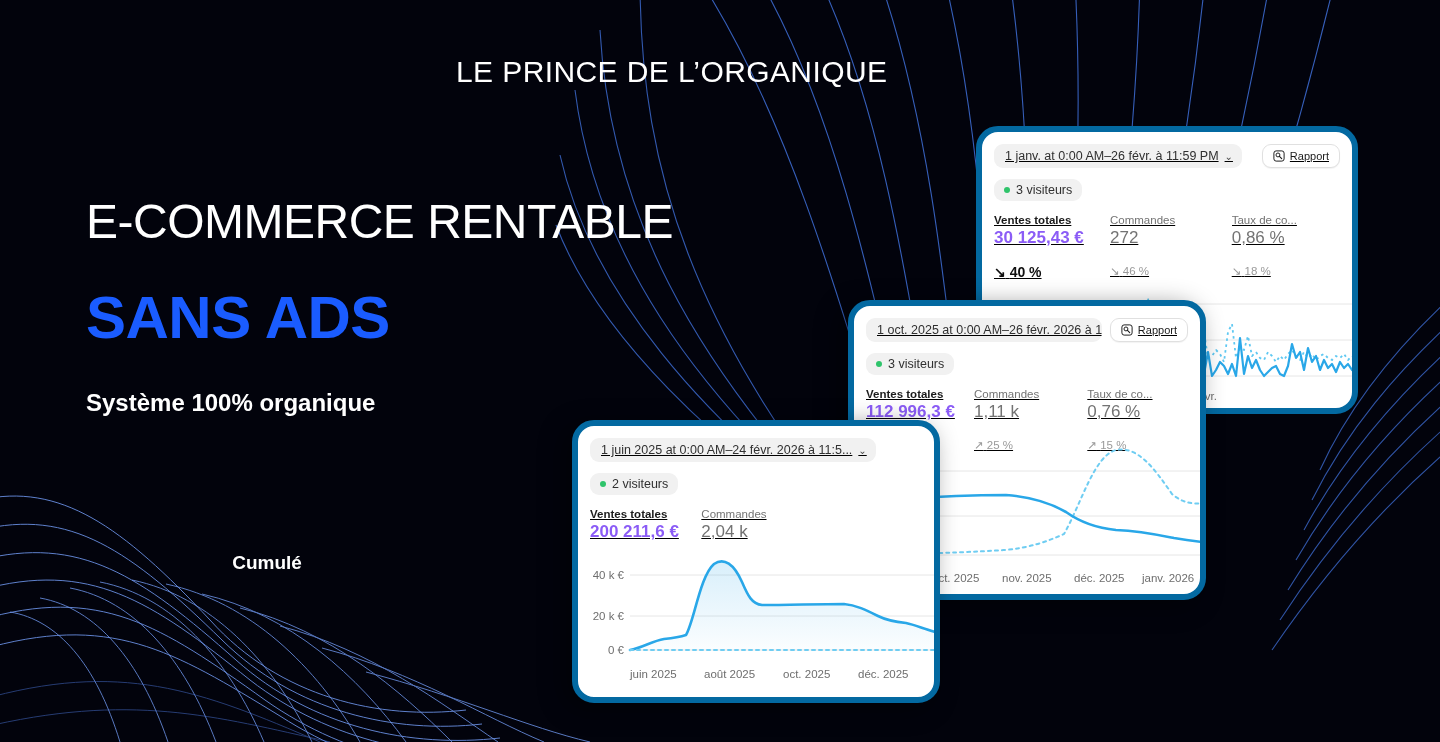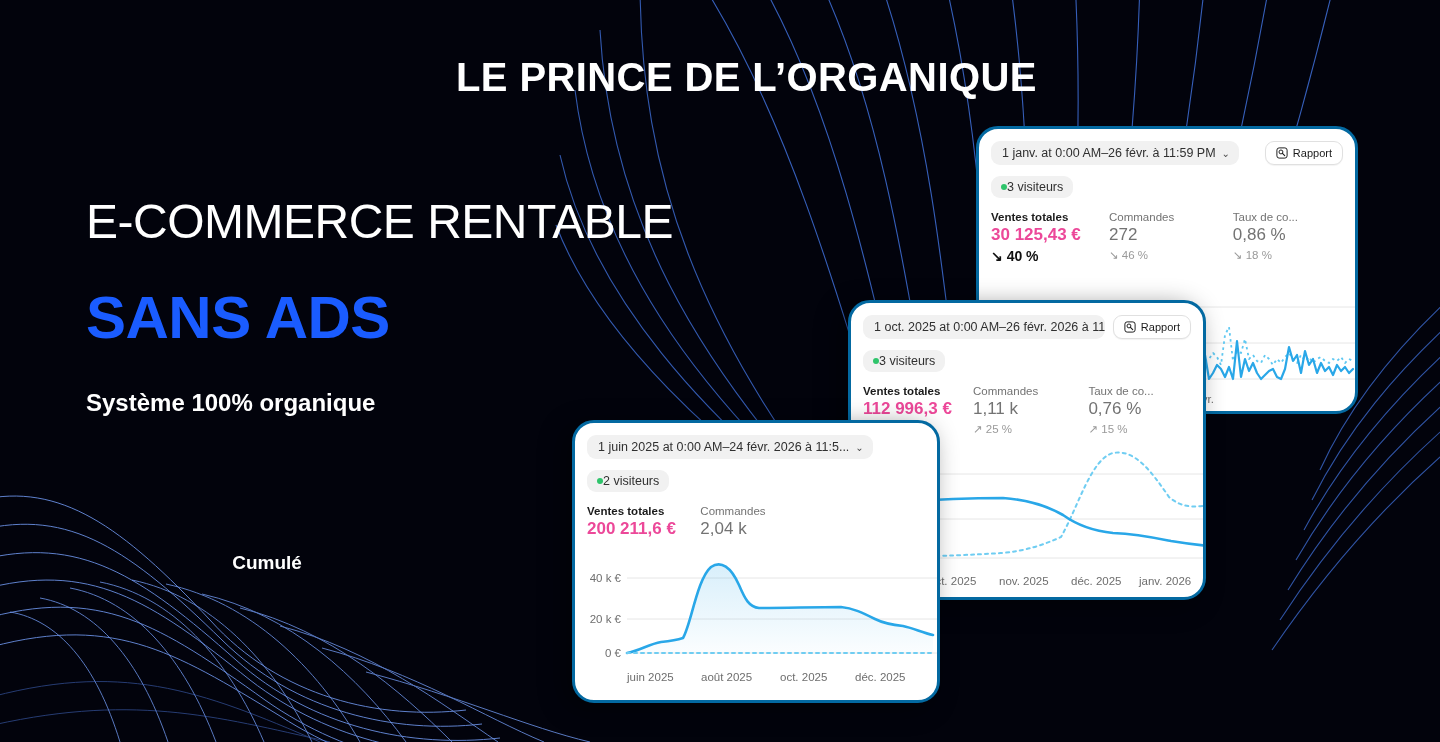--- a/index.html
+++ b/index.html
@@ -16,21 +16,21 @@
       radial-gradient(ellipse 1100px 900px at -5% 35%, #0a2a5e 0%, #072049 38%, #041430 62%, #02050f 85%, #02030c 100%),
       linear-gradient(100deg, #052css 0%, #02030c 100%);
     overflow:hidden;
   }
   #bg-svg { position:absolute; inset:0; width:1440px; height:742px; pointer-events:none; }
 
   
   .copy { position:absolute; left:0; top:0; width:920px; height:742px; }
   .kicker {
     position:absolute; left:456px; top:55px;
-    font-size:40px; font-weight:700; letter-spacing:0.4px;
+    font-size:30px; font-weight:400; letter-spacing:0.4px;
     color:#ffffff; white-space:nowrap;
   }
   .headline1 {
     position:absolute; left:86px; top:198px;
     font-size:48px; font-weight:400; letter-spacing:-0.5px;
     color:#ffffff; white-space:nowrap; line-height:1;
   }
   .headline2 {
     position:absolute; left:86px; top:288px;
     font-size:60px; font-weight:800; letter-spacing:-0.5px;
@@ -53,24 +53,25 @@
     position:absolute; left:86px; top:580px; width:330px;
     text-align:center; font-size:19px; font-weight:400; color:#ffffff;
     line-height:1.48;
   }
   .caption-reg b { font-weight:700; }
 
   
   .card {
     position:absolute;
     background:#ffffff;
-    border:3px solid #0369a1;
+    border:6px solid #0369a1;
     border-radius:22px;
     overflow:hidden;
     font-family:"Liberation Sans", sans-serif;
+    text-decoration:underline;
   }
   .card-back  { left:976px; top:126px; width:382px; height:288px; z-index:1; }
   .card-mid   { left:848px; top:300px; width:358px; height:300px; z-index:2;
                 box-shadow:-8px 6px 26px rgba(0,0,0,.45); }
   .card-front { left:572px; top:420px; width:368px; height:283px; z-index:3;
                 box-shadow:-8px 6px 26px rgba(0,0,0,.45); }
 
   .card-top { display:flex; align-items:center; gap:8px; padding:12px 12px 0 12px; }
   .pill-range {
     background:#f1f1f1; border-radius:9px;
@@ -81,37 +82,37 @@
   }
   .chev { font-size:10px; color:#4a4a4a; }
   .btn-report {
     margin-left:auto;
     background:#fff; border:1px solid #e0e0e0; border-radius:9px;
     padding:5px 10px; font-size:11px; color:#1b1b1b;
     display:flex; align-items:center; gap:5px; white-space:nowrap;
     box-shadow:0 1px 1px rgba(0,0,0,.05);
   }
   .pill-visitors {
-    display:inline-flex; align-items:center; 
+    display:inline-flex; align-items:center; gap:6px;
     background:#f1f1f1; border-radius:9px;
     padding:4px 10px; font-size:12.5px; color:#303030;
     margin:11px 0 0 12px;
     text-align:center;
   }
   .dot-green { width:6px; height:6px; border-radius:50%; background:#2fc46b; }
 
   .metrics { display:flex; padding:13px 12px 0 12px; gap:2px; }
   .metric { flex:1; min-width:0; }
   .metric.m2 { flex:1.05; }
   .metric.m3 { flex:0.95; }
   .m-label { font-size:11.5px; color:#737373; white-space:nowrap; overflow:hidden; }
   .m-label.primary { color:#1b1b1b; font-weight:700; }
   .m-value { font-size:17px; color:#737373; margin-top:2px; white-space:nowrap; }
-  .m-value.primary { color:#ec4899; font-weight:700; }
-  .m-delta { font-size:11.5px; color:#9a9a9a; margin-top:3px; white-space:nowrap; }
+  .m-value.primary { color:#8b5cf6; font-weight:700; }
+  .m-delta { font-size:11.5px; color:#9a9a9a; margin-top:16px; white-space:nowrap; }
   .m-delta.up   { color:#0a8050; font-weight:700; font-size:14px; }
   .m-delta.down { color:#101010; font-weight:700; font-size:14px; }
 
   .chart-wrap { position:absolute; left:0; right:0; bottom:0; }
   .chart-wrap svg { display:block; }
   .ylab { font-size:11.5px; fill:#6e6e6e; font-family:"Liberation Sans", sans-serif; }
   .xlab { font-size:11.5px; fill:#6e6e6e; font-family:"Liberation Sans", sans-serif; }
   .gridline { stroke:#e6e6e6; stroke-width:1; }
 </style>
 </head>

